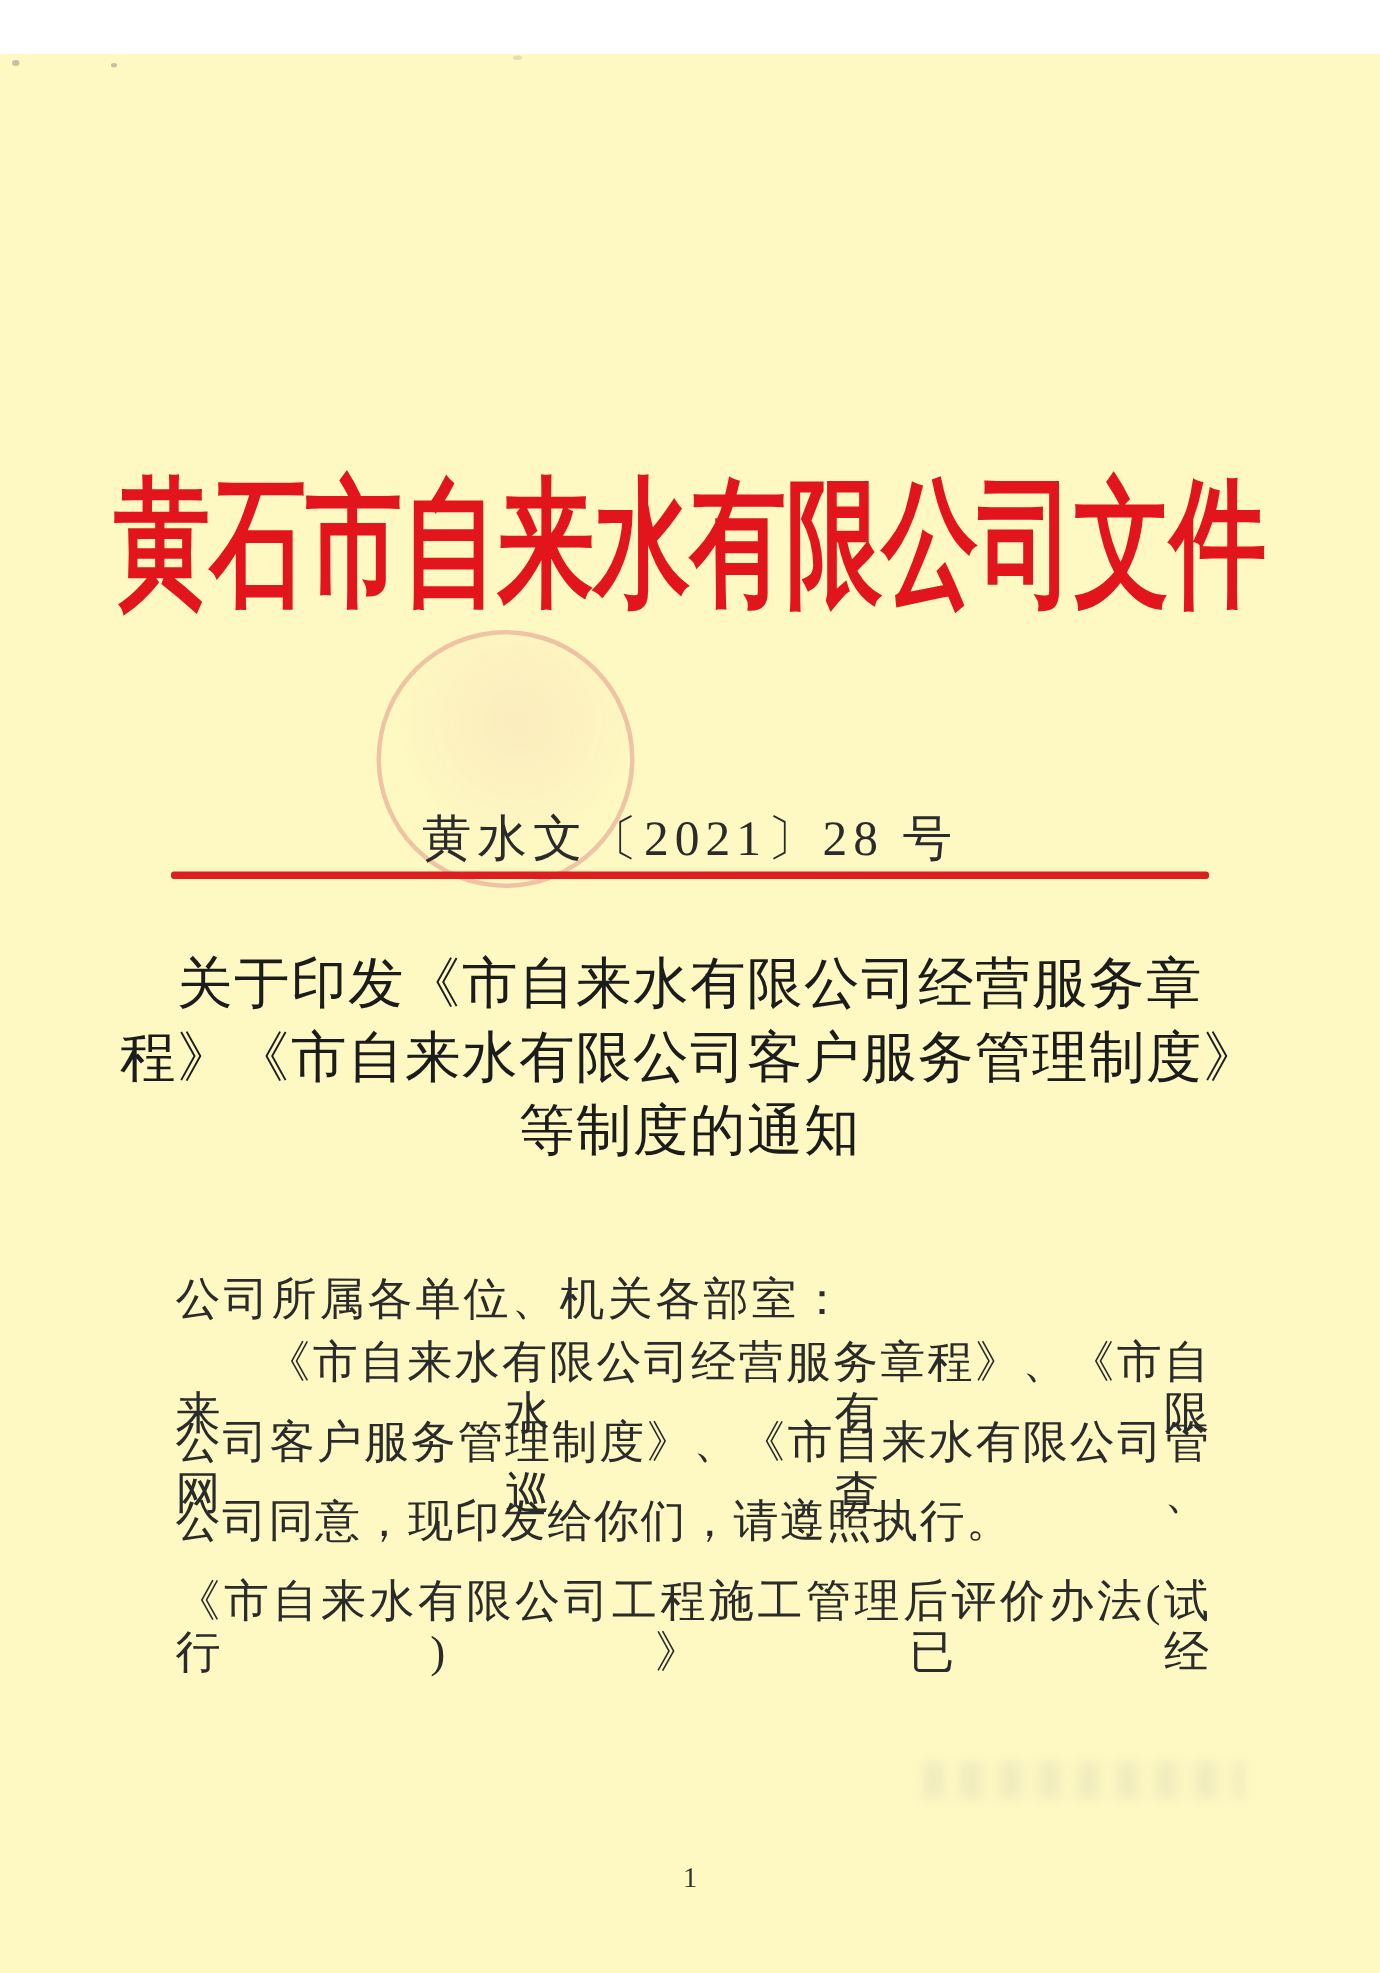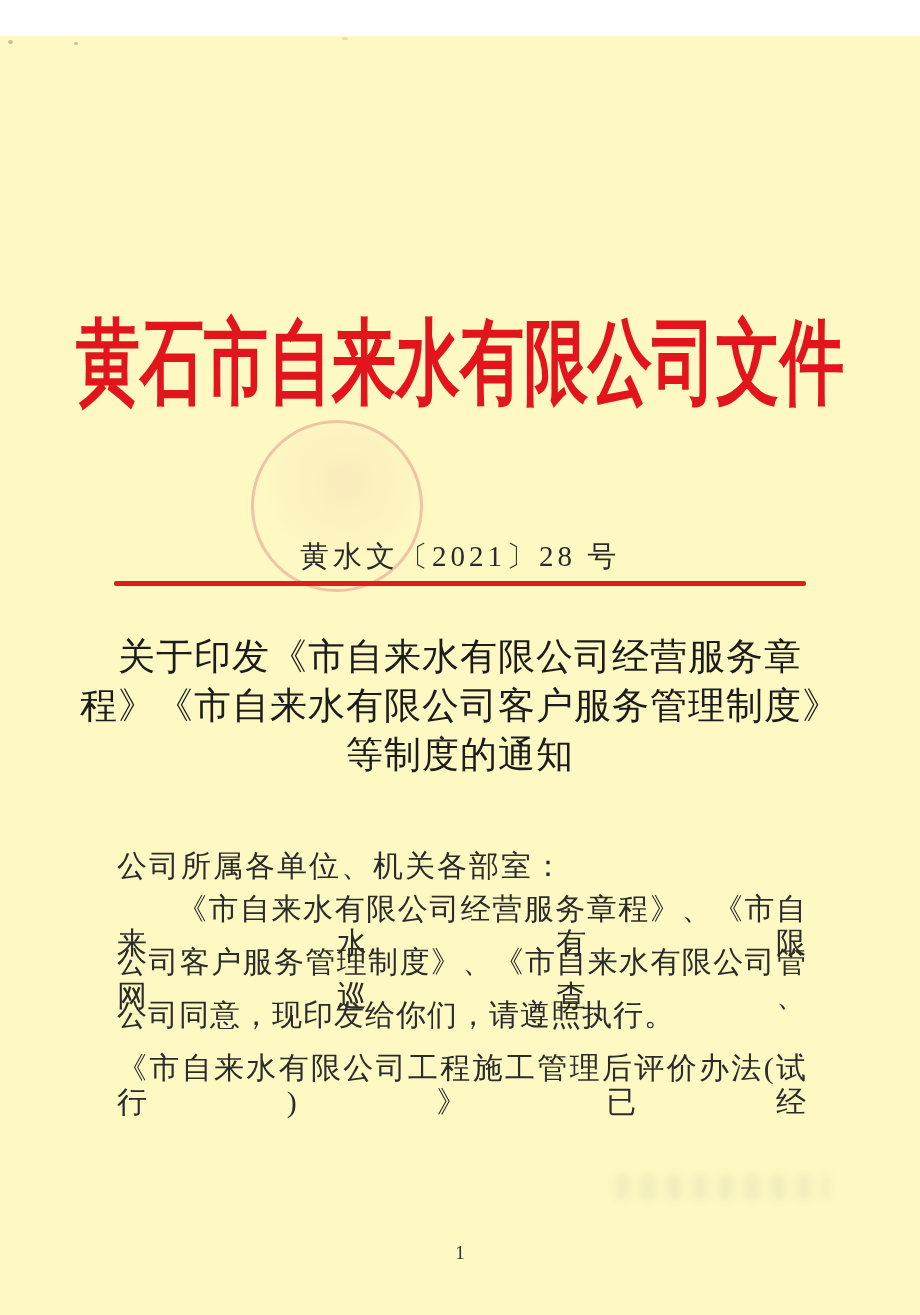--- a/index.html
+++ b/index.html
@@ -72,21 +72,21 @@
     background: radial-gradient(circle at 55% 35%, rgba(228,150,150,0.12), rgba(255,255,255,0) 65%);
     z-index: 1;
   }
 
   .doc-number {
     position: absolute;
     top: 501px;
     left: 0;
     right: 0;
     text-align: center;
-    font-size: 29px;
+    font-size: 33px;
     letter-spacing: 4px;
     color: #2b2b2b;
     z-index: 2;
   }
 
   .red-line {
     position: absolute;
     top: 545px;
     left: 114px;
     width: 692px;

